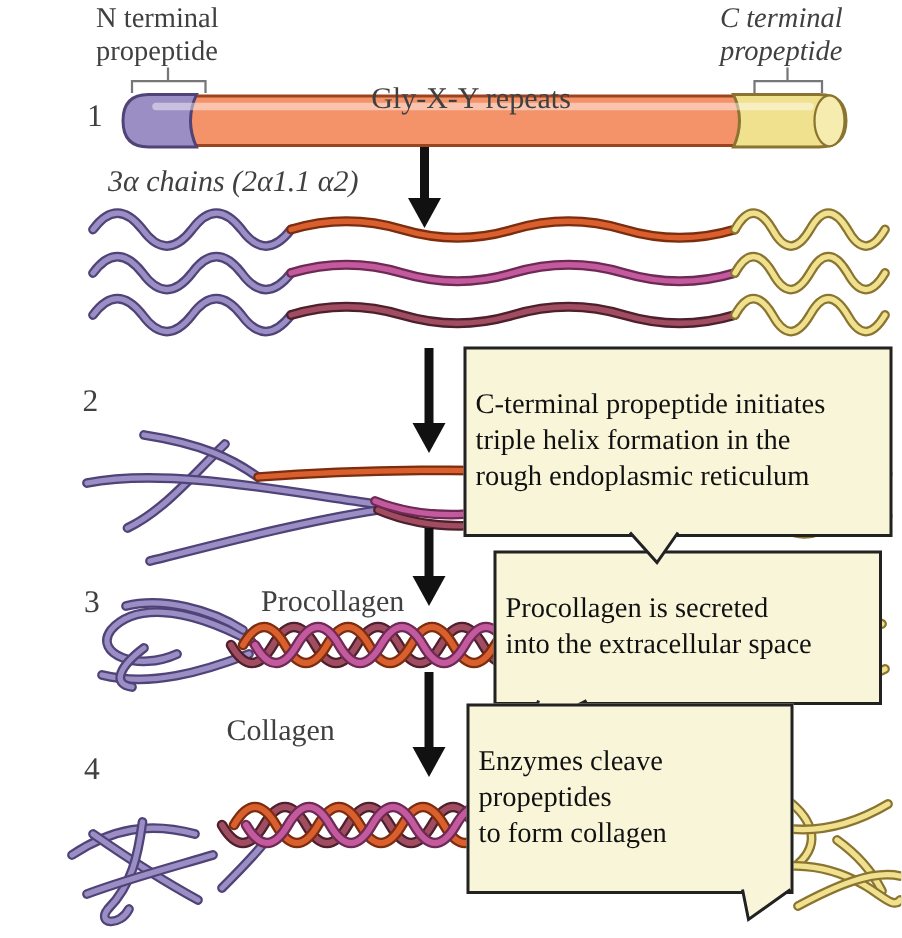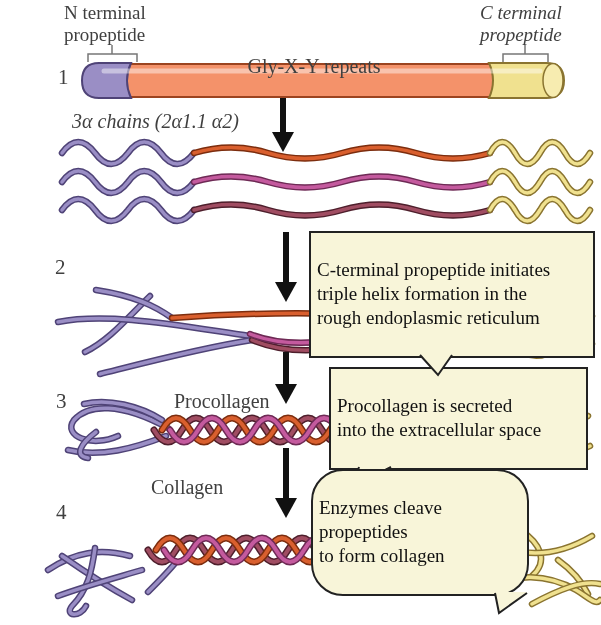--- a/index.html
+++ b/index.html
@@ -316,21 +316,21 @@
   <div class="callout" style="left:309px;top:231px;width:286px;">
     <span>C-terminal propeptide initiates
 triple helix formation in the
 rough endoplasmic reticulum</span>
     <svg class="tail" width="36" height="22" style="left:107px;bottom:-20px;">
       <polygon points="2,0 34,0 20,21" fill="var(--callout_bg)"></polygon>
       <polyline points="2,1 20,21 34,1" fill="none" stroke="#222" stroke-width="2"></polyline>
     </svg>
   </div>
 
-  <div class="callout" style="left:311px;top:469px;width:218px;border-radius:32px;">
+  <div class="callout" style="left:311px;top:469px;width:218px;">
     <span>Enzymes cleave propeptides
 to form collagen</span>
     <svg class="tail" width="40" height="22" style="left:178px;bottom:-20px;">
       <polygon points="4,0 36,0 8,21" fill="var(--callout_bg)"></polygon>
       <polyline points="4,1 8,21 36,1" fill="none" stroke="#222" stroke-width="2"></polyline>
     </svg>
   </div>
 
 </div>
 

